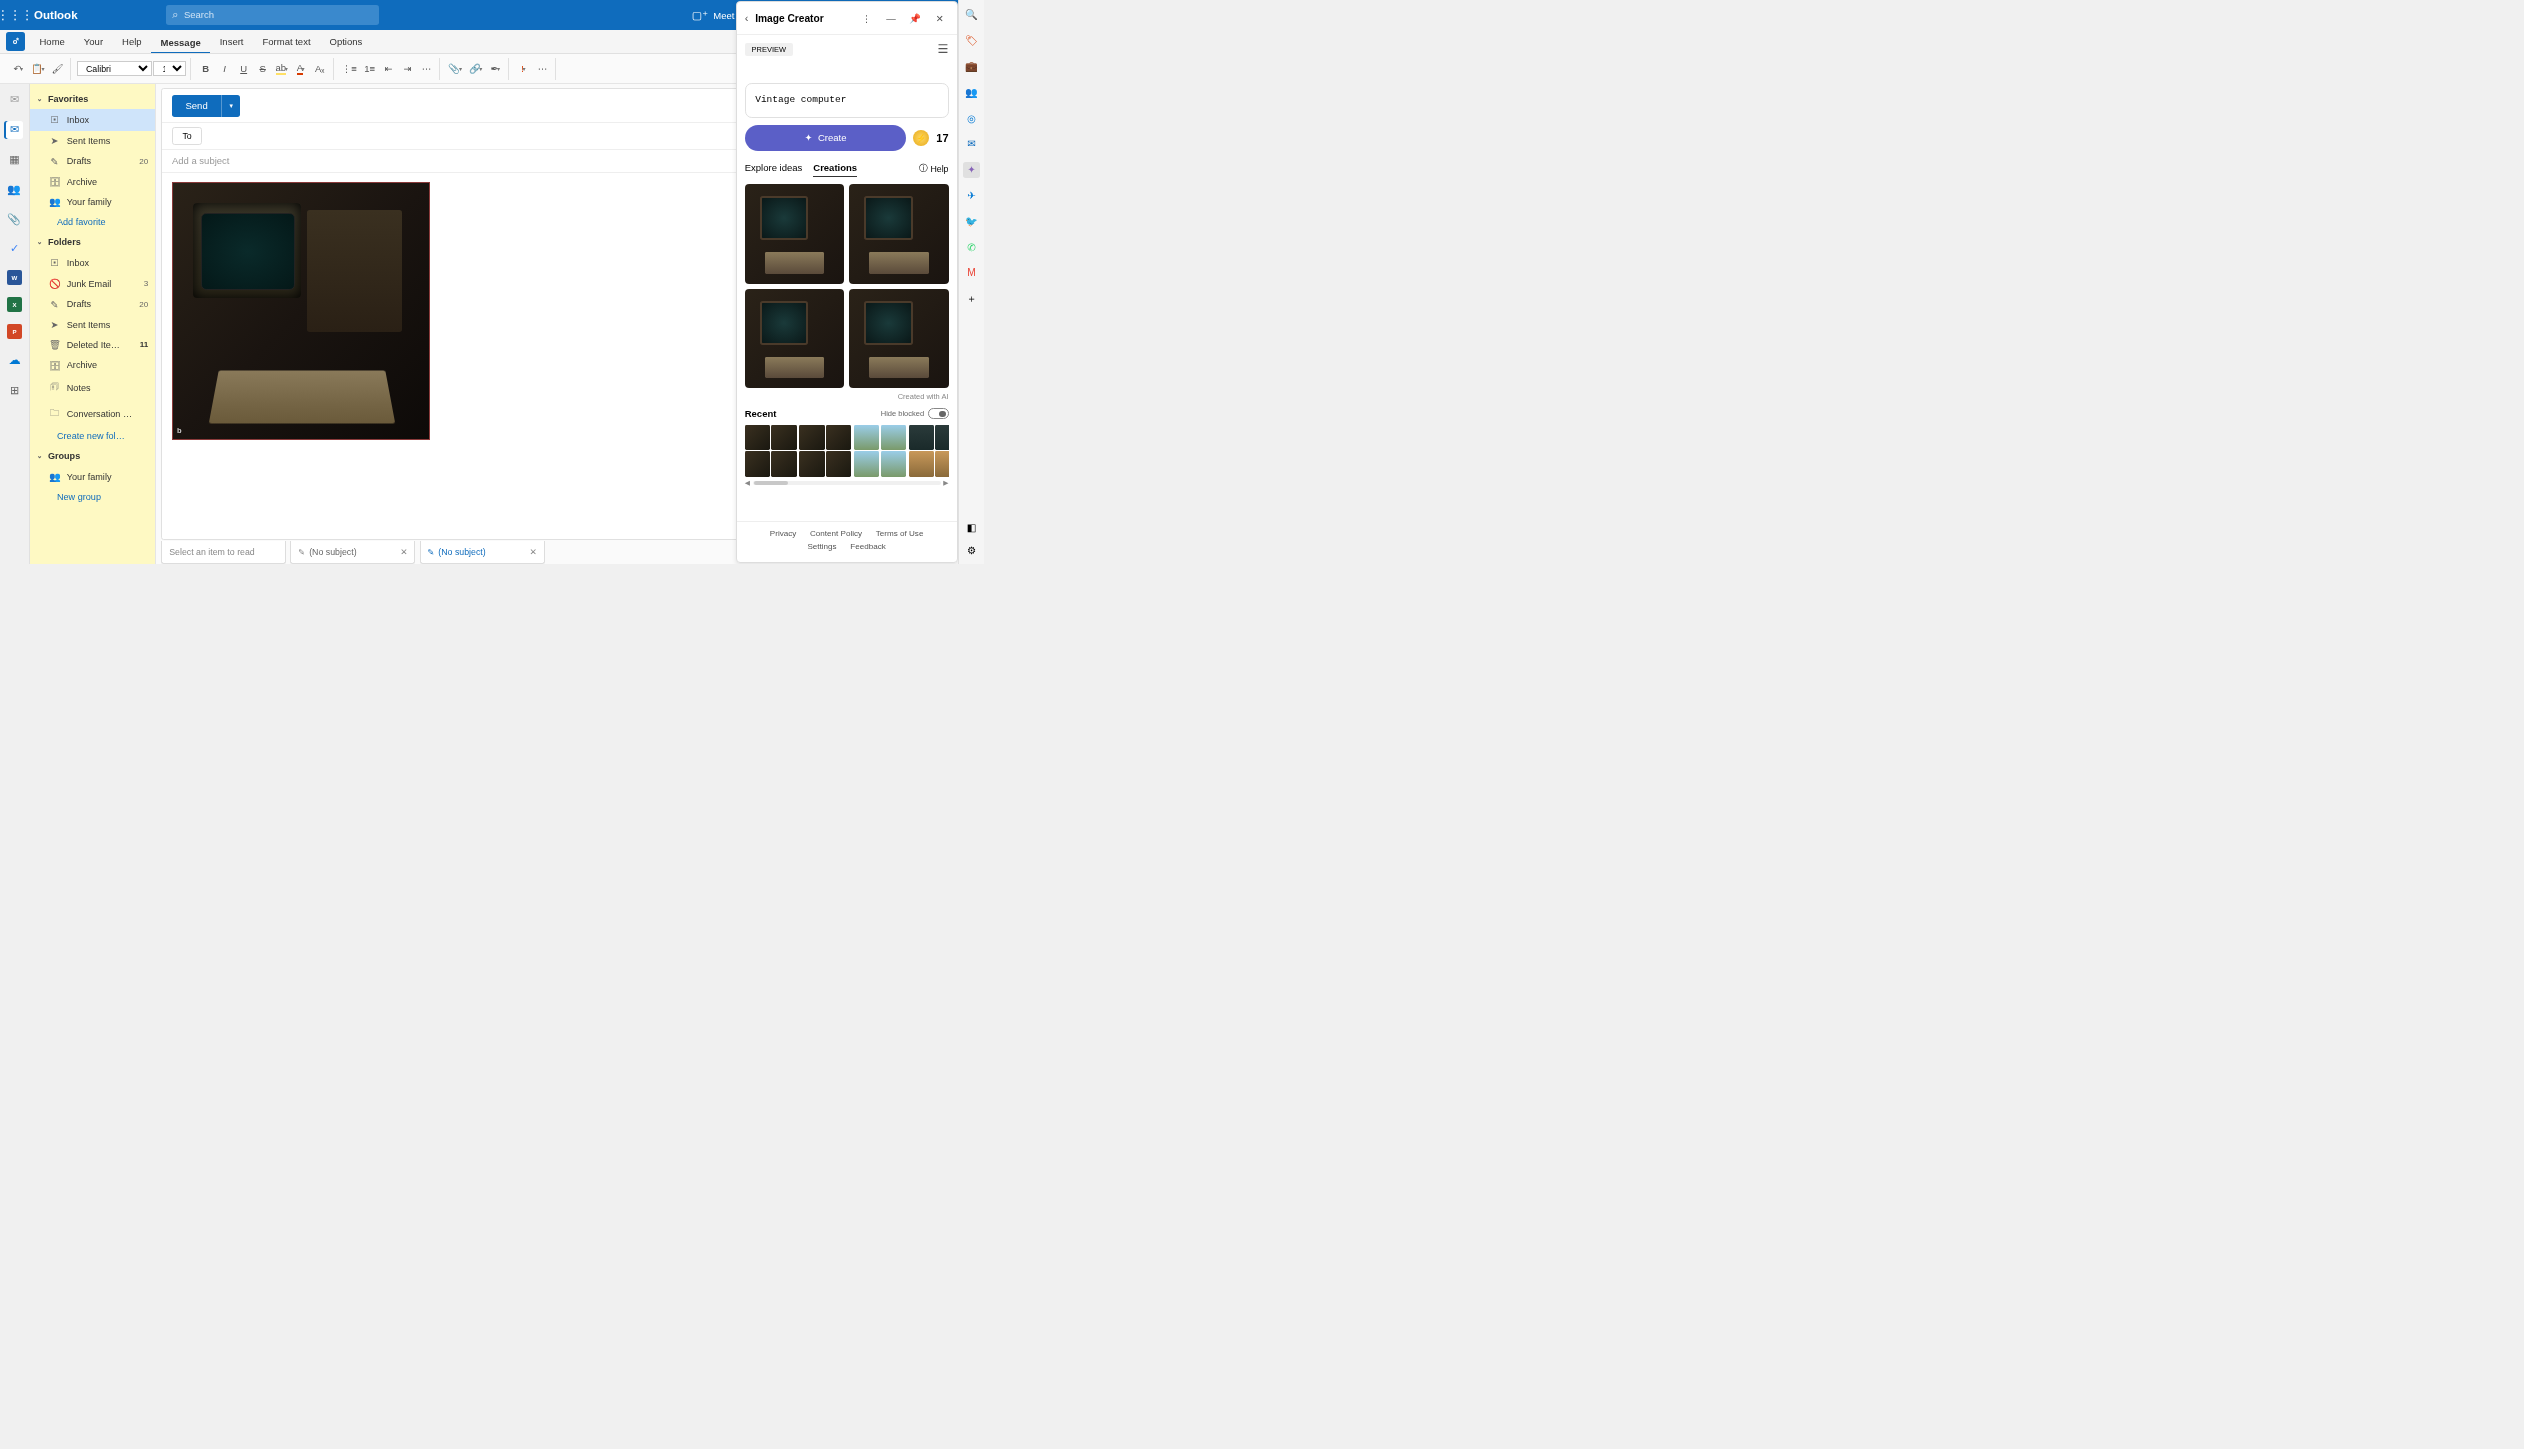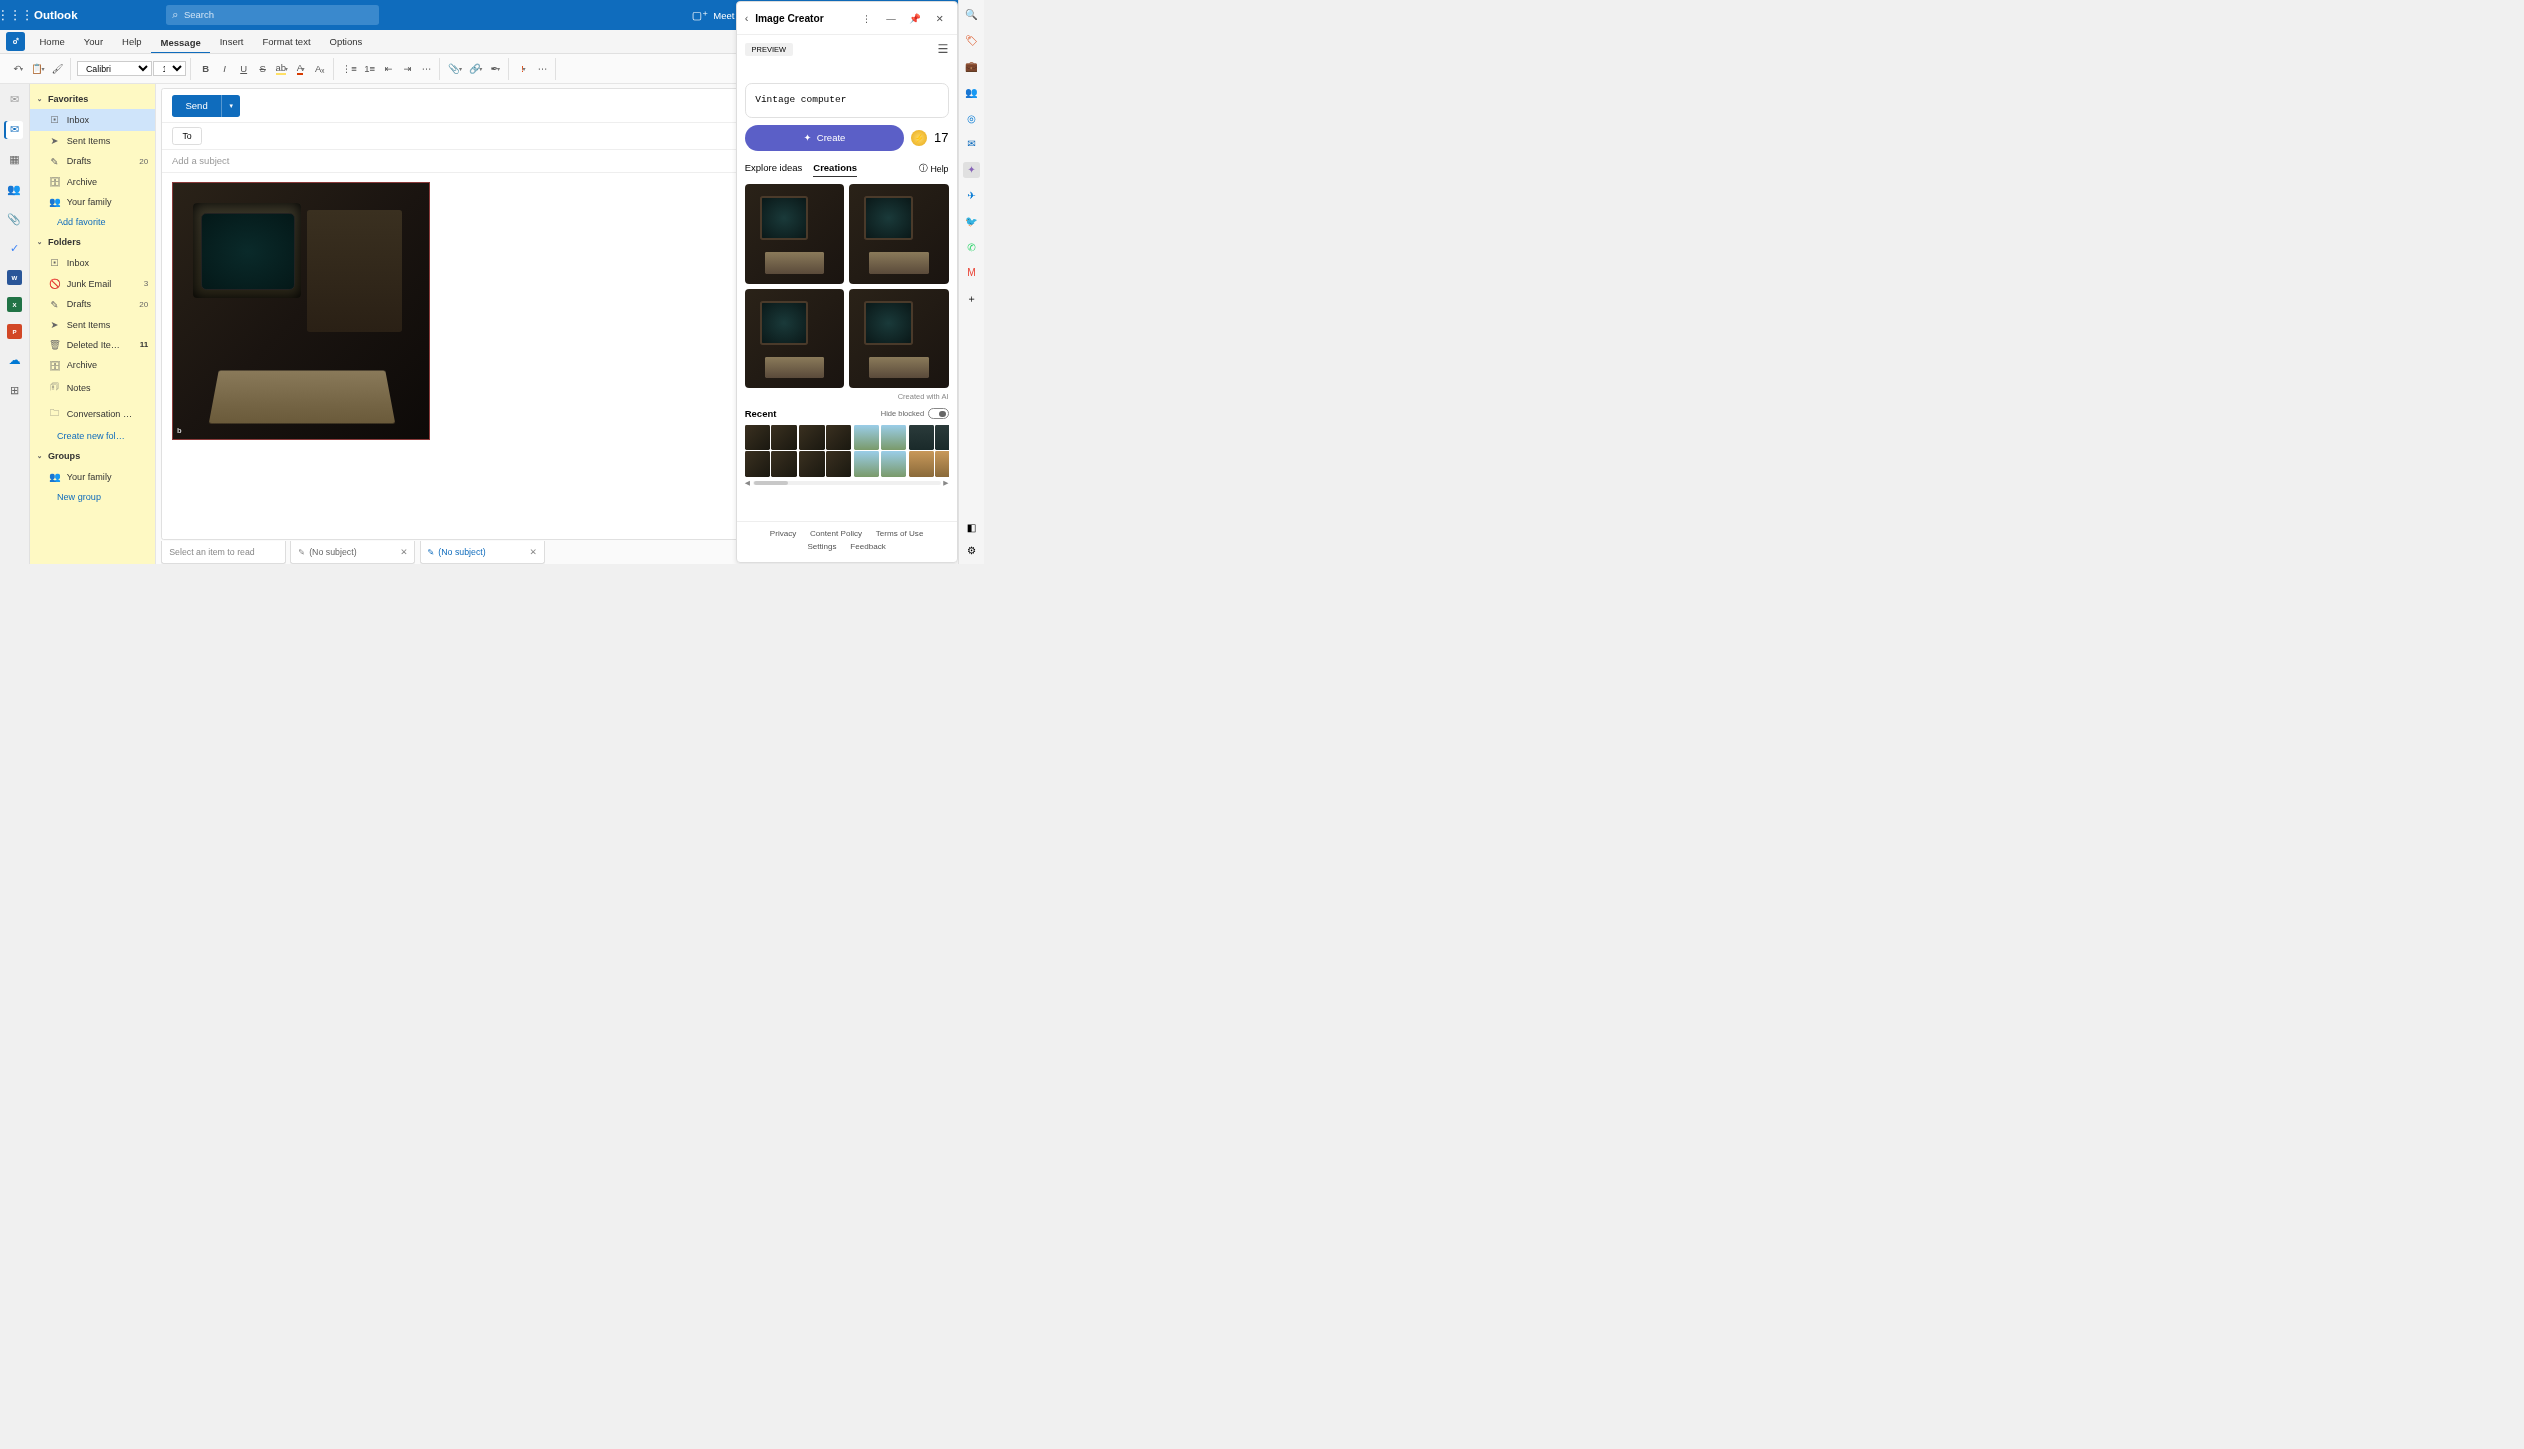--- a/index.html
+++ b/index.html
@@ -96,21 +96,21 @@
 .cp-back { font-size: 11px; color: #555; cursor: pointer; }
 .cp-title { font-size: 10.2px; font-weight: 600; flex: 1; }
 .cp-hicon { width: 17.6px; text-align: center; color: #555; cursor: pointer; font-size: 9.5px; }
 .cp-content { flex: 1; padding: 6.8px 8.1px; overflow-y: auto; }
 .preview-badge { background: #f0f0f0; padding: 2px 6.8px; font-size: 7.5px; border-radius: 2px; display: inline-block; }
 .burger { float: right; font-size: 12.2px; color: #555; cursor: pointer; }
 .prompt-box { margin-top: 27px; border: 0.7px solid #e0e0e0; border-radius: 6.8px; padding: 9.5px; font-family: 'Courier New', monospace; font-size: 9.5px; min-height: 35px; }
 .create-row { display: flex; align-items: center; gap: 6.8px; margin-top: 6.8px; }
 .create-btn { flex: 1; background: #5b5fc7; color: white; border: none; border-radius: 13.6px; height: 26px; font-size: 9.5px; display: flex; align-items: center; justify-content: center; gap: 5.4px; cursor: pointer; }
 .coin { width: 16.3px; height: 16.3px; border-radius: 50%; background: radial-gradient(#ffd966, #e6a817); display: flex; align-items: center; justify-content: center; font-size: 8.1px; }
-.coin-count { font-size: 13px; font-weight: 400; }
+.coin-count { font-size: 11px; font-weight: 700; }
 .tabs-row { display: flex; align-items: center; margin-top: 11px; gap: 11px; border-bottom: 0.7px solid transparent; }
 .ctab { font-size: 9.5px; padding-bottom: 2.7px; cursor: pointer; }
 .ctab.active { font-weight: 700; border-bottom: 1.4px solid #333; }
 .help-link { margin-left: auto; display: flex; align-items: center; gap: 2.7px; font-size: 8.8px; cursor: pointer; }
 .image-grid { display: grid; grid-template-columns: 1fr 1fr; gap: 5.4px; margin-top: 6.8px; }
 .gen-img { width: 100%; aspect-ratio: 1; border-radius: 4.1px; background: linear-gradient(135deg, #2a2218, #1a1410); position: relative; overflow: hidden; cursor: pointer; }
 .gen-img::after { content: ''; position: absolute; left: 15%; top: 12%; width: 45%; height: 40%; background: radial-gradient(#1a3a3a, #0a1818); border: 2px solid #4a3a2a; border-radius: 2.7px; }
 .gen-img::before { content: ''; position: absolute; left: 20%; bottom: 10%; width: 60%; height: 22%; background: linear-gradient(#8a7a5a, #5a4a3a); border-radius: 1.4px; }
 .created-with { text-align: right; font-size: 7.5px; color: #888; margin-top: 4.1px; }
 .recent-row { display: flex; align-items: center; margin-top: 6.8px; }

